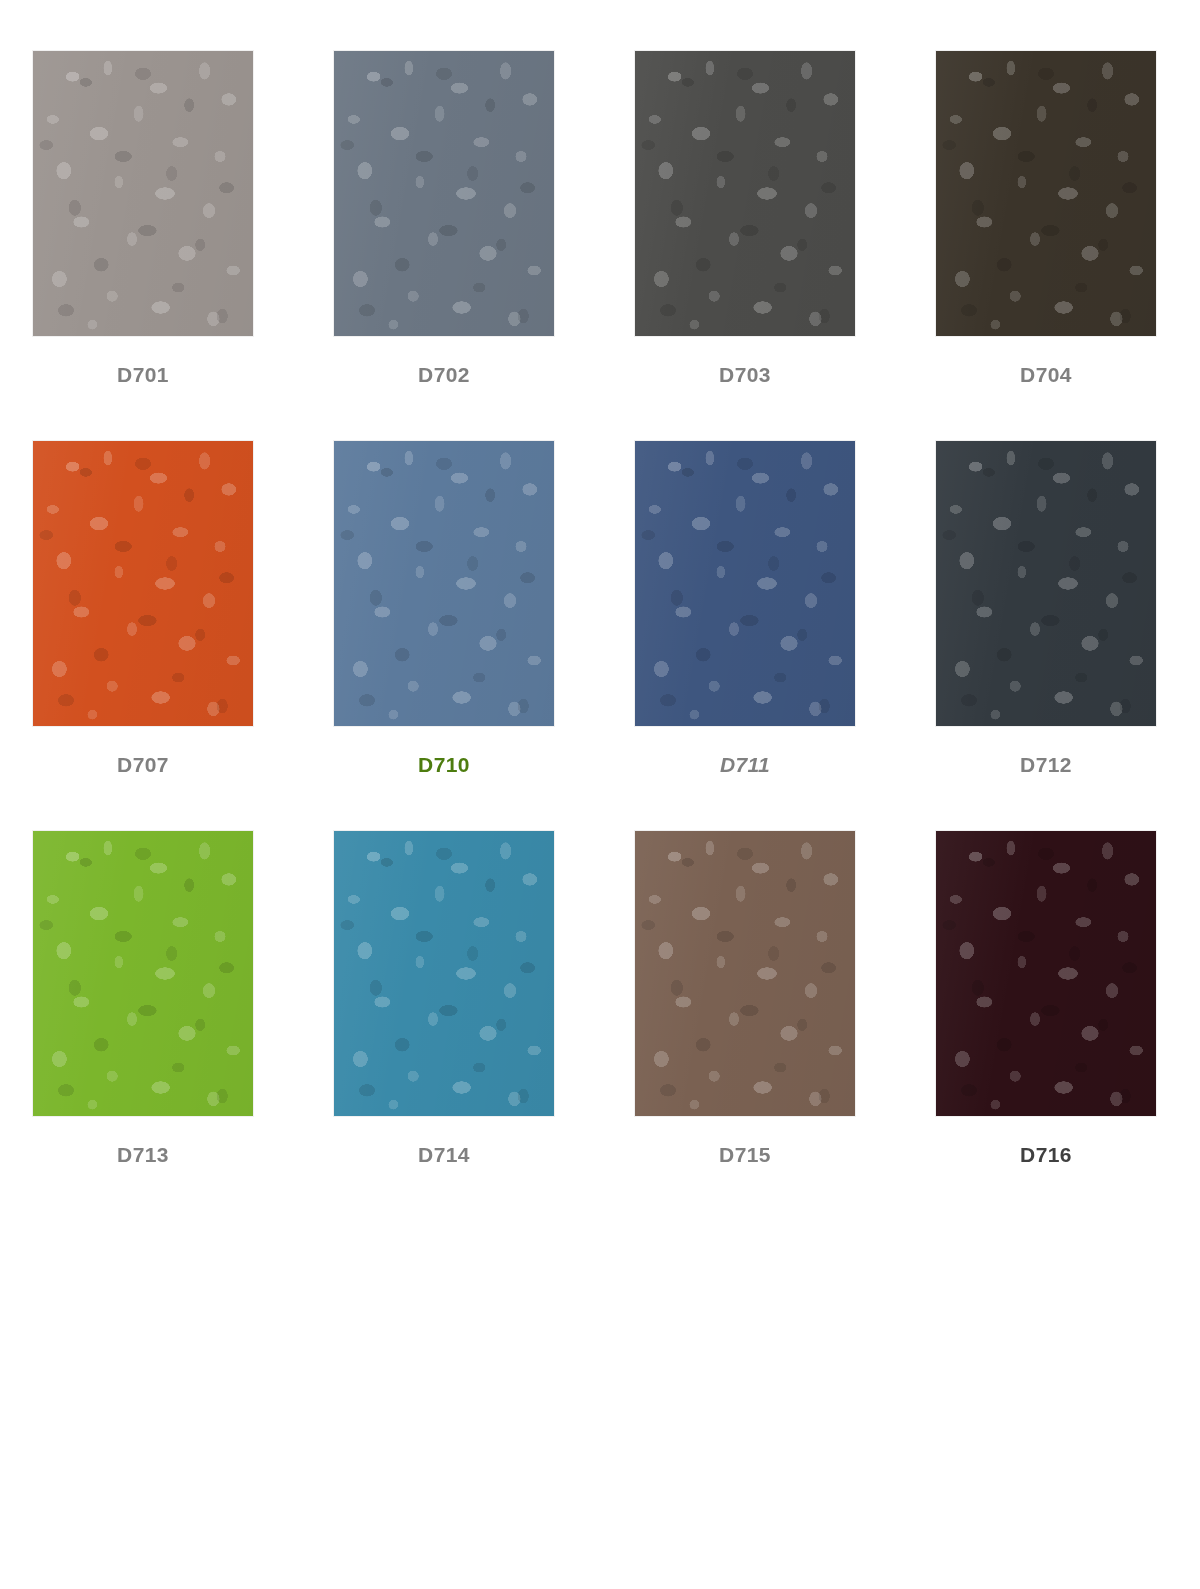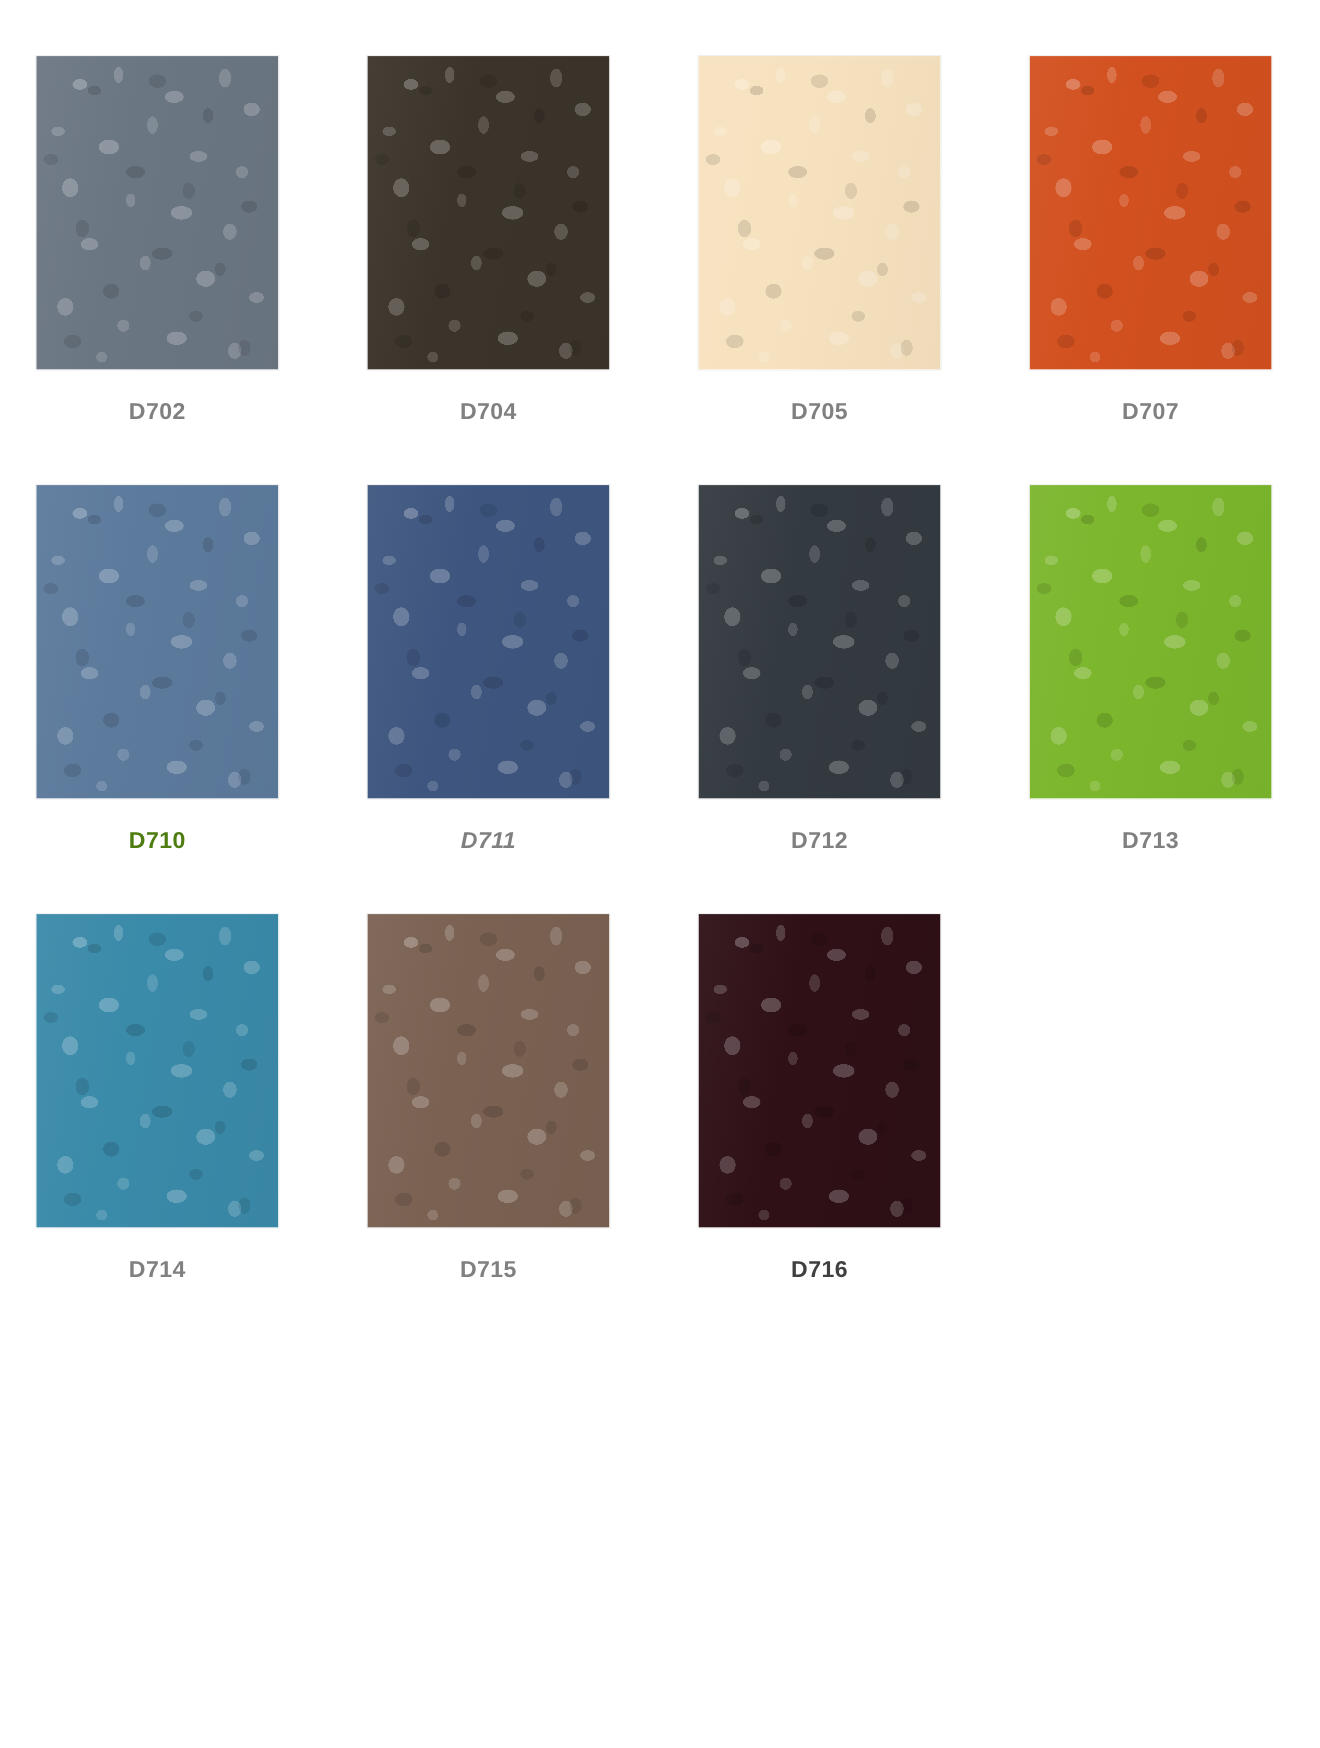--- a/index.html
+++ b/index.html
@@ -130,44 +130,53 @@
     white-space: nowrap;
   }
 </style>
 </head>
 <body>
 
 <div id="catalog" style="background: rgb(255, 255, 255);">
   <div class="swatch-grid">
       <div class="swatch-cell">
         <div class="swatch-chip">
+          <div class="chip-base" style="background: rgb(155, 148, 144);"></div>
+          <div class="chip-tex light"></div>
+          <div class="chip-tex dark"></div>
+          <div class="chip-shade"></div>
+        </div>
+        <div class="swatch-label" style="color: rgb(128, 128, 128);">D701</div>
+      </div>
+      <div class="swatch-cell">
+        <div class="swatch-chip">
           <div class="chip-base" style="background: rgb(107, 118, 131);"></div>
           <div class="chip-tex light"></div>
           <div class="chip-tex dark"></div>
           <div class="chip-shade"></div>
         </div>
         <div class="swatch-label" style="color: rgb(128, 128, 128);">D702</div>
       </div>
       <div class="swatch-cell">
         <div class="swatch-chip">
+          <div class="chip-base" style="background: rgb(76, 76, 74);"></div>
+          <div class="chip-tex light"></div>
+          <div class="chip-tex dark"></div>
+          <div class="chip-shade"></div>
+        </div>
+        <div class="swatch-label" style="color: rgb(128, 128, 128);">D703</div>
+      </div>
+      <div class="swatch-cell">
+        <div class="swatch-chip">
           <div class="chip-base" style="background: rgb(59, 52, 42);"></div>
           <div class="chip-tex light"></div>
           <div class="chip-tex dark"></div>
           <div class="chip-shade"></div>
         </div>
         <div class="swatch-label" style="color: rgb(128, 128, 128);">D704</div>
-      </div>
-      <div class="swatch-cell">
-        <div class="swatch-chip">
-          <div class="chip-base" style="background: rgb(247, 226, 191);"></div>
-          <div class="chip-tex light"></div>
-          <div class="chip-tex dark"></div>
-          <div class="chip-shade"></div>
-        </div>
-        <div class="swatch-label" style="color: rgb(128, 128, 128);">D705</div>
       </div>
       <div class="swatch-cell">
         <div class="swatch-chip">
           <div class="chip-base" style="background: rgb(210, 80, 31);"></div>
           <div class="chip-tex light"></div>
           <div class="chip-tex dark"></div>
           <div class="chip-shade"></div>
         </div>
         <div class="swatch-label" style="color: rgb(128, 128, 128);">D707</div>
       </div>

